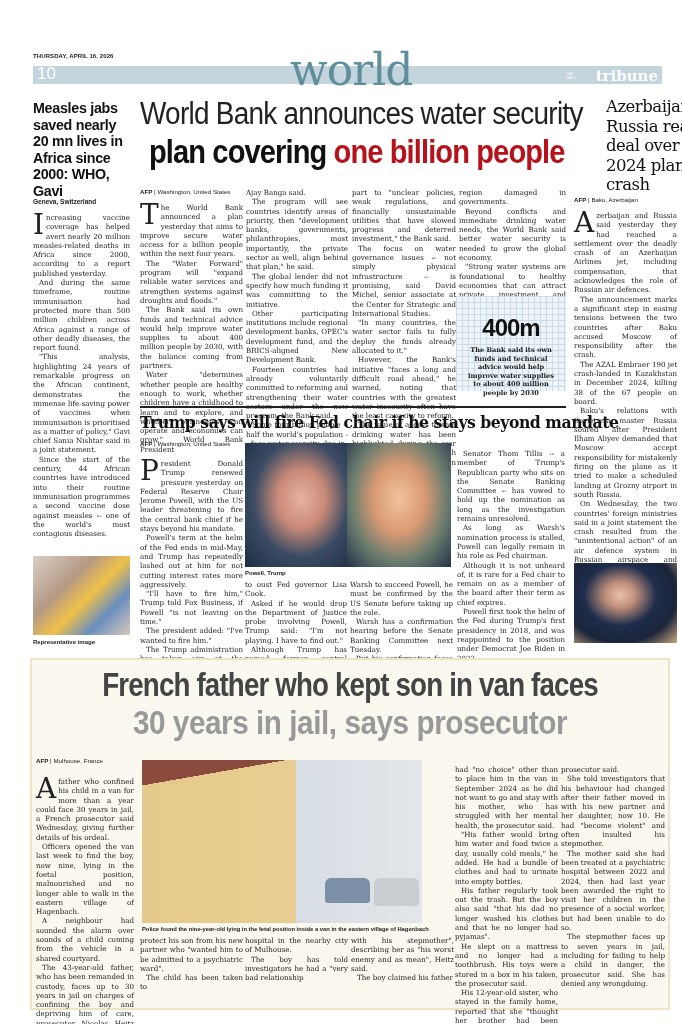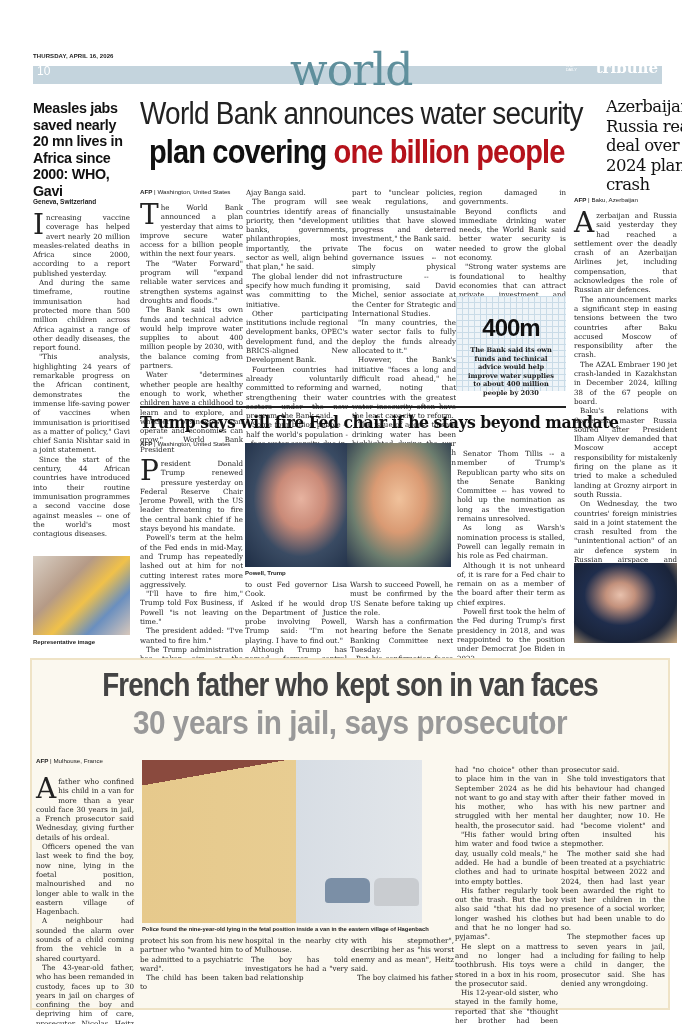--- a/index.html
+++ b/index.html
@@ -1,23 +1,23 @@
 <!DOCTYPE html>
 <html><head>
 <meta charset="utf-8">
 <style>
   * { box-sizing: border-box; margin: 0; padding: 0; }
   body { width: 682px; height: 1024px; background: #ffffff; font-family: "DejaVu Serif", serif; color: #222; position: relative; overflow: hidden; }
   .abs { position: absolute; }
   
   .dateline { left: 33px; top: 53px; font-family: "Liberation Sans", sans-serif; font-size: 6px; font-weight: bold; letter-spacing: 0.1px; color: #222; }
   .bar { left: 33px; top: 66px; width: 629px; height: 18px; background: #c4d4dd; }
-  .pageno { left: 37px; top: 64px; font-family: "Liberation Sans", sans-serif; font-size: 12px; font-weight: 300; color: #fff; }
+  .pageno { left: 37px; top: 64px; font-family: "Liberation Sans", sans-serif; font-size: 17px; font-weight: 300; color: #fff; }
   .section { left: 290px; top: 48px; font-family: "DejaVu Serif", serif; font-size: 44px; font-weight: 300; color: #5f8f9c; letter-spacing: -1px; line-height: 44px; }
-  .brand { right: 24px; top: 59px; font-family: "DejaVu Serif", serif; font-weight: bold; font-size: 15px; color: #fff; display: flex; align-items: center; gap: 20px; }
+  .brand { right: 24px; top: 67px; font-family: "DejaVu Serif", serif; font-weight: bold; font-size: 15px; color: #fff; display: flex; align-items: center; gap: 20px; }
   .brand small { font-family: "Liberation Sans", sans-serif; font-size: 4px; font-weight: normal; line-height: 4px; color: #fff; display: block; width: 10px; }
 
   .col-text { font-size: 7.1px; line-height: 9.3px; text-align: justify; hyphens: auto; }
   .col-text p { text-indent: 6px; }
   .col-text p.first { text-indent: 0; }
   .dropcap { float: left; font-size: 28px; line-height: 22px; margin: 1px 2px 0 0; font-family: "DejaVu Serif", serif; }
 
   .byline { font-family: "Liberation Sans", sans-serif; font-size: 6.2px; color: #222; }
   .byline b { font-weight: bold; }
 
@@ -203,21 +203,21 @@
   <p>The boy has told investigators he had a "very bad relationship</p>
 </div>
 <div class="abs fr-c4 col-text">
   <p class="first">with his stepmother", describing her as "his worst enemy and as mean", Heitz said.</p>
   <p>The boy claimed his father</p>
 </div>
 <div class="abs fr-c5 col-text">
   <p class="first">had "no choice" other than to place him in the van in September 2024 as he did not want to go and stay with his mother, who has struggled with her mental health, the prosecutor said.</p>
   <p>"His father would bring him water and food twice a day, usually cold meals," he added. He had a bundle of clothes and had to urinate into empty bottles.</p>
   <p>His father regularly took out the trash. But the boy also said "that his dad no longer washed his clothes and that he no longer had pyjamas".</p>
-  <p>He slept on a mattress and no longer had a toothbrush. His toys were stored in a box in his room, the prosecutor said.</p>
+  <p>He slept on a mattress and no longer had a toothbrush. His toys were stored in a box in his taken, the prosecutor said.</p>
   <p>His 12-year-old sister, who stayed in the family home, reported that she "thought her brother had been committed" to a psychiatric hospital, the</p>
 </div>
 <div class="abs fr-c6 col-text">
   <p class="first">prosecutor said.</p>
   <p>She told investigators that his behaviour had changed after their father moved in with his new partner and her daughter, now 10. He had "become violent" and often insulted his stepmother.</p>
   <p>The mother said she had been treated at a psychiatric hospital between 2022 and 2024, then had last year been awarded the right to visit her children in the presence of a social worker, but had been unable to do so.</p>
   <p>The stepmother faces up to seven years in jail, including for failing to help a child in danger, the prosecutor said. She has denied any wrongdoing.</p>
 </div>
 
 </body></html>

